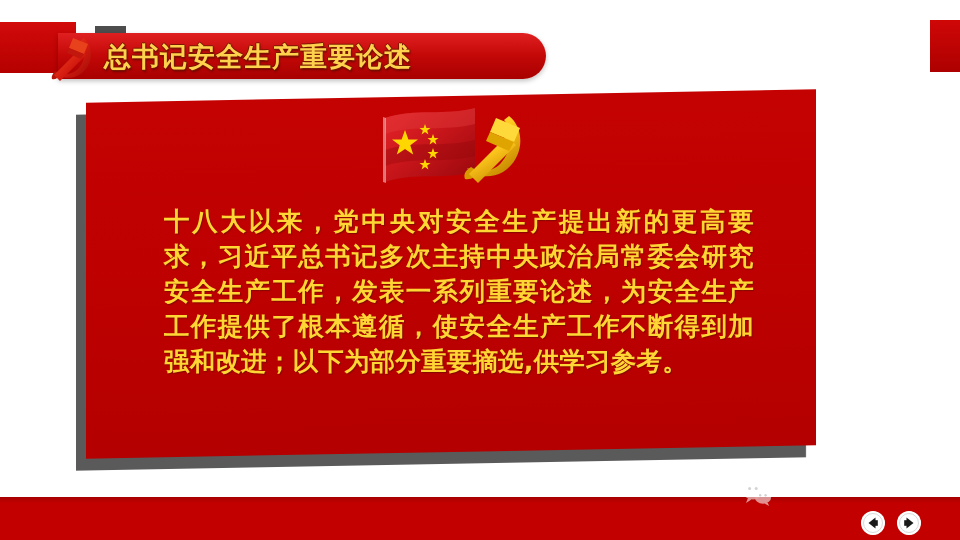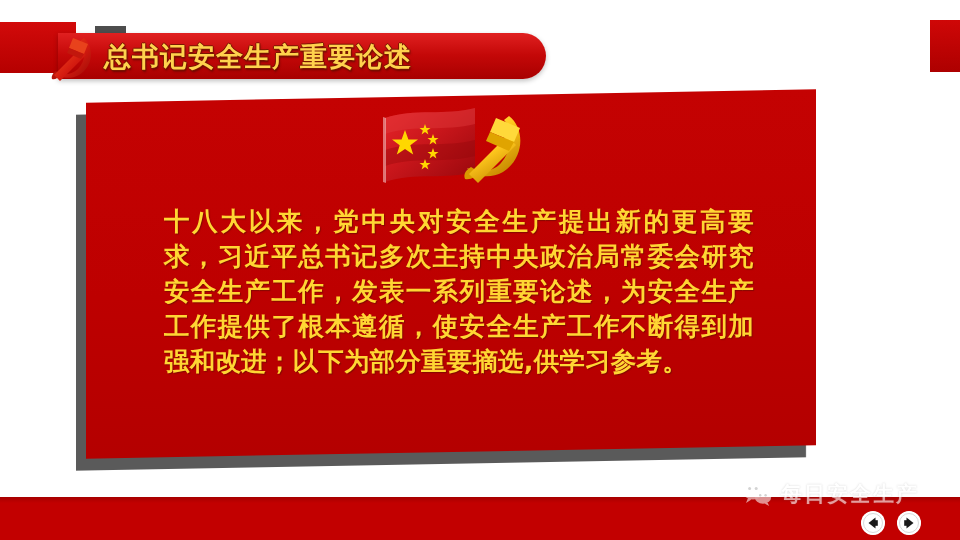--- a/index.html
+++ b/index.html
@@ -263,21 +263,20 @@
         <ellipse cx="11" cy="10" rx="10.5" ry="8.6" fill="#ffffff" opacity="0.92"></ellipse>
         <path d="M6 17 L4 22 L9.5 18.6 Z" fill="#ffffff" opacity="0.92"></path>
         <circle cx="7.6" cy="7.6" r="1.5" fill="#b9b9b9"></circle>
         <circle cx="14.2" cy="7.6" r="1.5" fill="#b9b9b9"></circle>
         <ellipse cx="21" cy="16" rx="8.2" ry="6.8" fill="#ffffff" opacity="0.92"></ellipse>
         <path d="M25.5 21.4 L27.2 25 L22.5 22.4 Z" fill="#ffffff" opacity="0.92"></path>
         <circle cx="18.2" cy="14.3" r="1.2" fill="#b9b9b9"></circle>
         <circle cx="23.6" cy="14.3" r="1.2" fill="#b9b9b9"></circle>
       </svg>
     </span>
-    <span class="wm-text">每日安全生产</span>
   </div>
 
   <div class="nav-arrows">
     <div class="nav-btn">
       <svg viewBox="0 0 24 24" width="24" height="24" aria-hidden="true">
         <circle cx="12" cy="12" r="11.5" fill="#ffffff"></circle>
         <circle cx="12" cy="12" r="9.5" fill="none" stroke="#d9d9d9" stroke-width="1"></circle>
         <polygon points="14.5,6.5 7.5,12 14.5,17.5" fill="#1a1a1a"></polygon>
         <rect x="13.6" y="9.2" width="3.2" height="5.6" fill="#1a1a1a"></rect>
       </svg>

